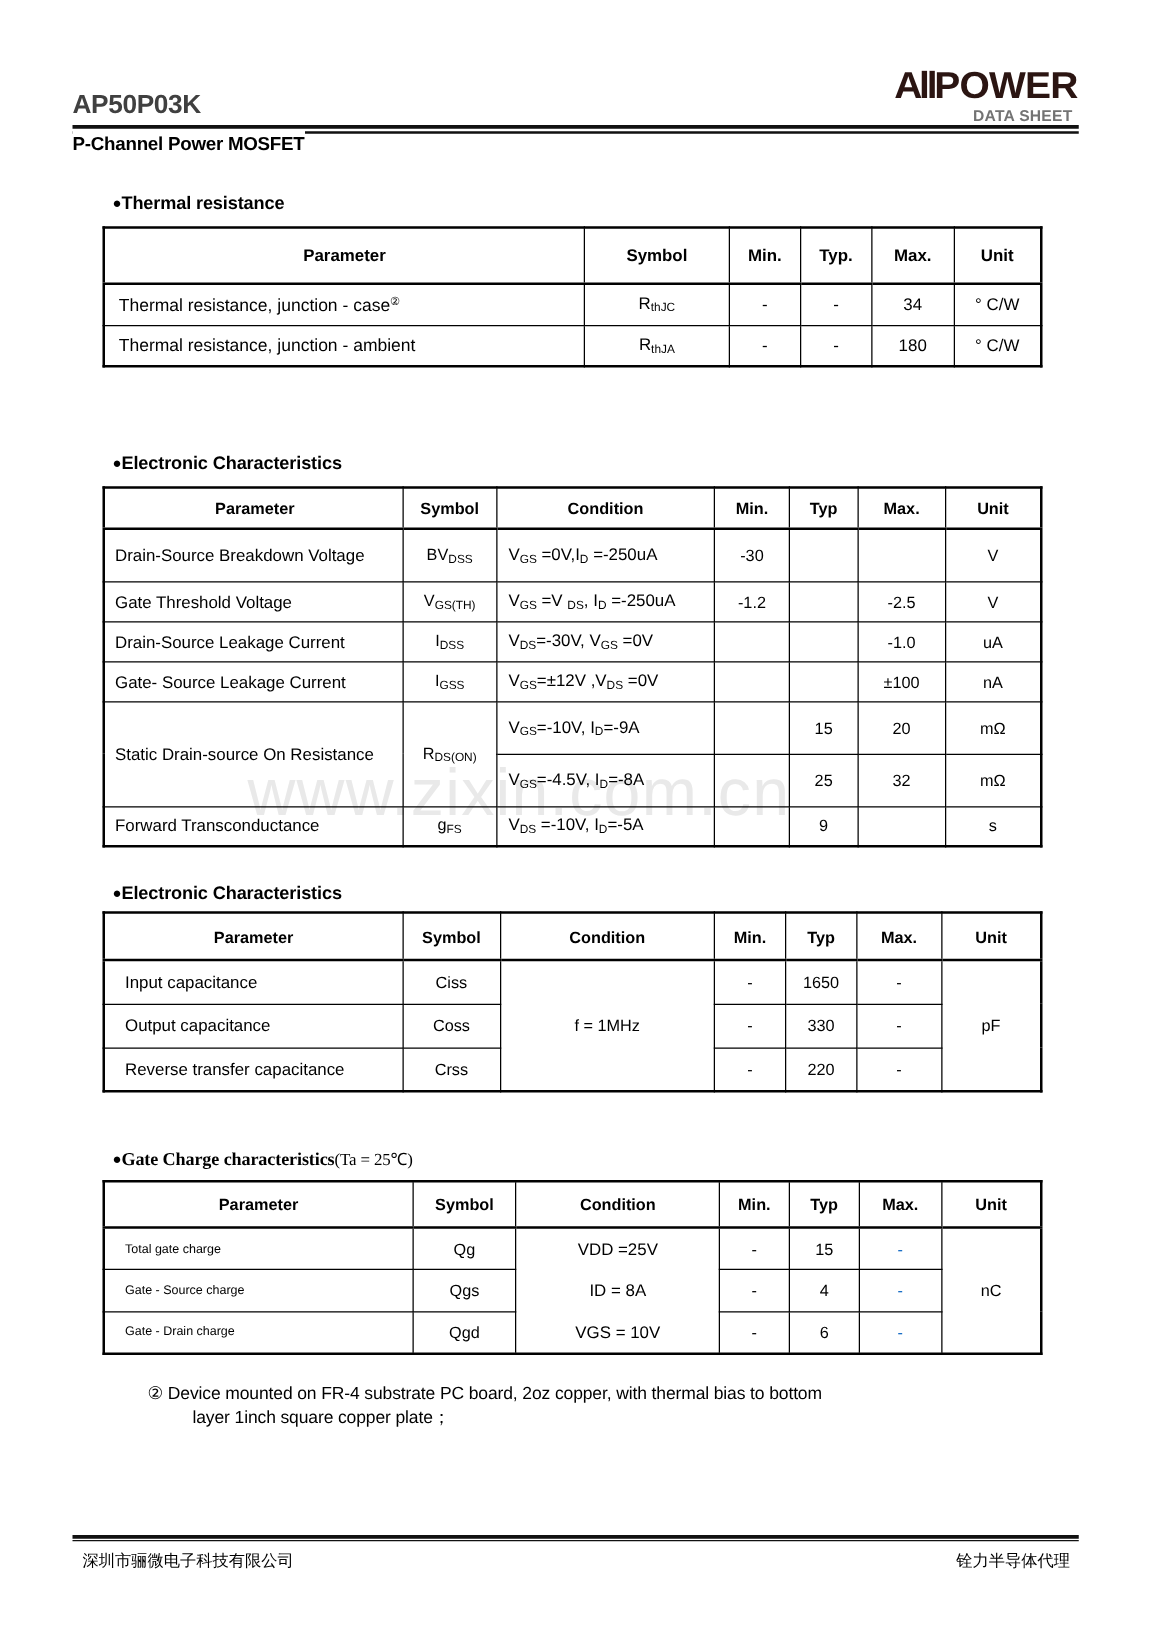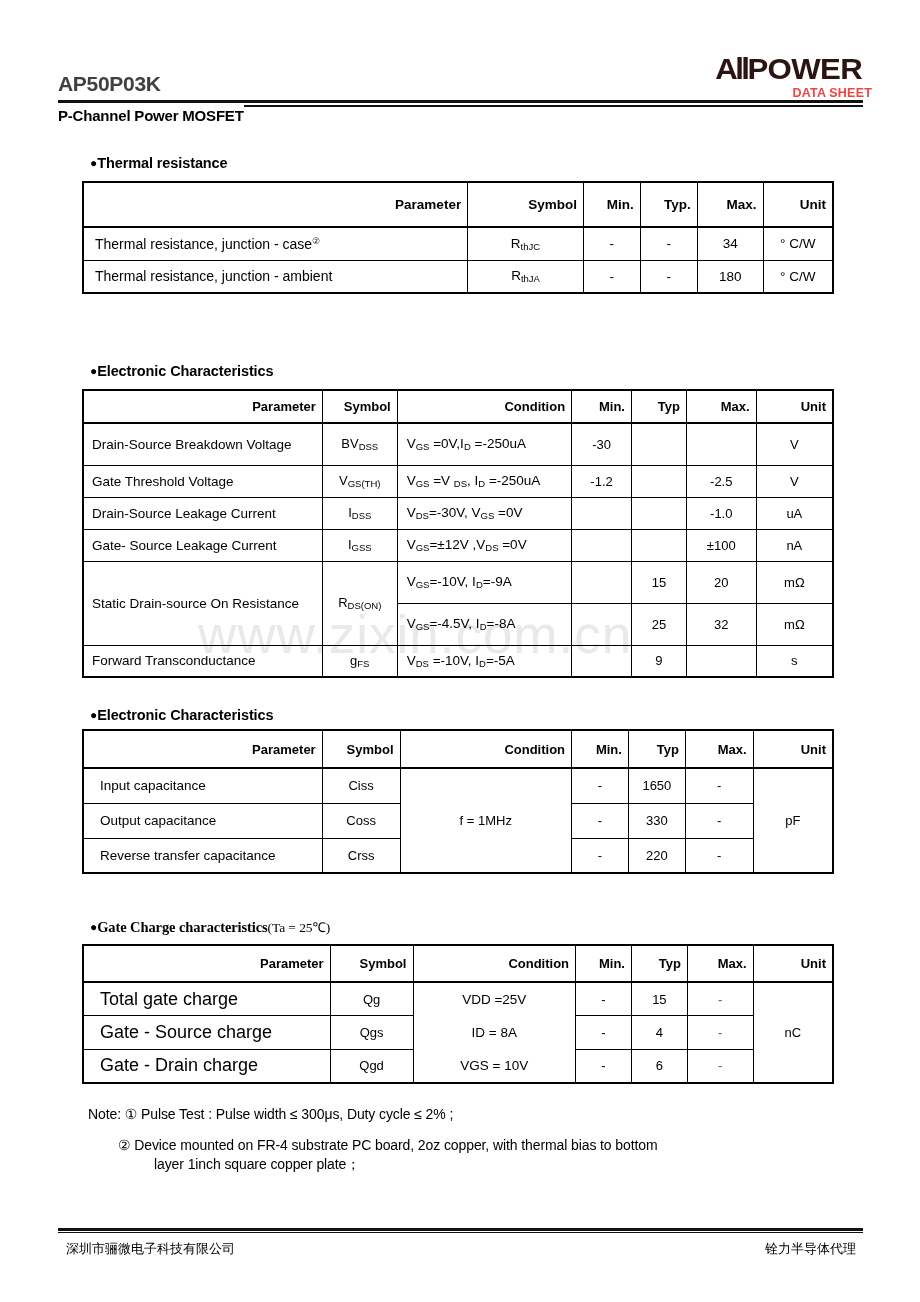--- a/index.html
+++ b/index.html
@@ -32,22 +32,22 @@
   
   .hdr { position:absolute; left:0; top:0; width:920px; height:125px; z-index:2; }
   .brand {
     position:absolute; right:58px; top:52px;
     font-size:30px; font-weight:bold; letter-spacing:-0.6px;
     color:#2b1512; font-family:"Liberation Sans", sans-serif;
     transform: scaleX(1.04); transform-origin: right center;
   }
   .brand .thin { letter-spacing:-2.5px; }
   .datasheet {
-    position:absolute; right:48px; top:86px;
-    font-size:12.5px; font-weight:bold; letter-spacing:0.2px; color:#ef4444;
+    position:absolute; right:62px; top:86px;
+    font-size:12.5px; font-weight:bold; letter-spacing:0.2px; color:#737373;
   }
   .partno {
     position:absolute; left:58px; top:72px;
     font-size:21px; font-weight:bold; letter-spacing:-0.3px; color:#404040;
   }
   .rule-a { position:absolute; left:58px; top:100px; width:805px; height:3px; background:#111; }
   .rule-b { position:absolute; left:58px; top:105px; width:805px; height:2px; background:#111; }
   .subtitle {
     position:absolute; left:58px; top:104px;
     font-size:15px; font-weight:bold; letter-spacing:-0.2px; color:#000;
@@ -70,21 +70,21 @@
   }
   table.dt td, table.dt th {
     border:1px solid #000;
     padding:0 6px;
     background:transparent;
     font-weight:normal;
     vertical-align:middle;
   }
   table.dt thead th {
     font-weight:bold;
-    text-align:right;
+    text-align:center;
     border-bottom-width:2px;
     border-radius:19px;
   }
   table.dt { border:2px solid #000; }
   .ctr { text-align:center; }
   .lft { text-align:left; }
   sub { font-size:9.5px; vertical-align:-2px; letter-spacing:0; }
   sup { font-size:9px; vertical-align:5px; }
   .blue { color:#1269c4; font-weight:bold; }
   .dash { font-weight:bold; }
@@ -133,21 +133,21 @@
   #t4 { left:82px; top:944px; width:752px; font-size:13px; }
   #t4 .c-param { width:248px; }
   #t4 .c-sym   { width:83px; }
   #t4 .c-cond  { width:163px; }
   #t4 .c-min   { width:56px; }
   #t4 .c-typ   { width:56px; }
   #t4 .c-max   { width:66px; }
   #t4 .c-unit  { width:80px; }
   #t4 thead th { height:37px; }
   #t4 tbody td { height:33px; }
-  #t4 td.pname { padding-left:16px; font-size:18px; }
+  #t4 td.pname { padding-left:16px; font-size:10px; }
   #t4 .condcell { text-align:center; line-height:33px; font-size:13.5px; }
 
   
   .notes { position:absolute; left:88px; top:1105px; width:760px; z-index:2; font-size:14px; }
   .note-line { margin-bottom:12px; line-height:19px; letter-spacing:-0.1px; }
   .note-line.indent { padding-left:48px; text-indent:-18px; }
   .note-line.indent .cont { display:block; text-indent:0; padding-left:18px; }
 
   
   .frule-a { position:absolute; left:58px; top:1228px; width:805px; height:3px; background:#111; z-index:2; }
@@ -371,25 +371,20 @@
         <td class="pname lft">Gate - Drain charge</td>
         <td class="ctr">Qgd</td>
         <td class="ctr dash">-</td>
         <td class="ctr">6</td>
         <td class="ctr dash blue">-</td>
       </tr>
     </tbody>
   </table>
 
   <div class="notes">
-    <div class="note-line">
-      <span>Note:</span>
-      <span>①</span>
-      <span>Pulse Test : Pulse width ≤ 300μs, Duty cycle ≤ 2% ;</span>
-    </div>
     <div class="note-line indent">
       <span>②</span>
       <span>Device mounted on FR-4 substrate PC board, 2oz copper, with thermal bias to bottom</span>
       <span class="cont">layer 1inch square copper plate；</span>
     </div>
   </div>
 
   <div class="frule-a"></div>
   <div class="frule-b"></div>
   <div class="foot-l">深圳市骊微电子科技有限公司</div>

